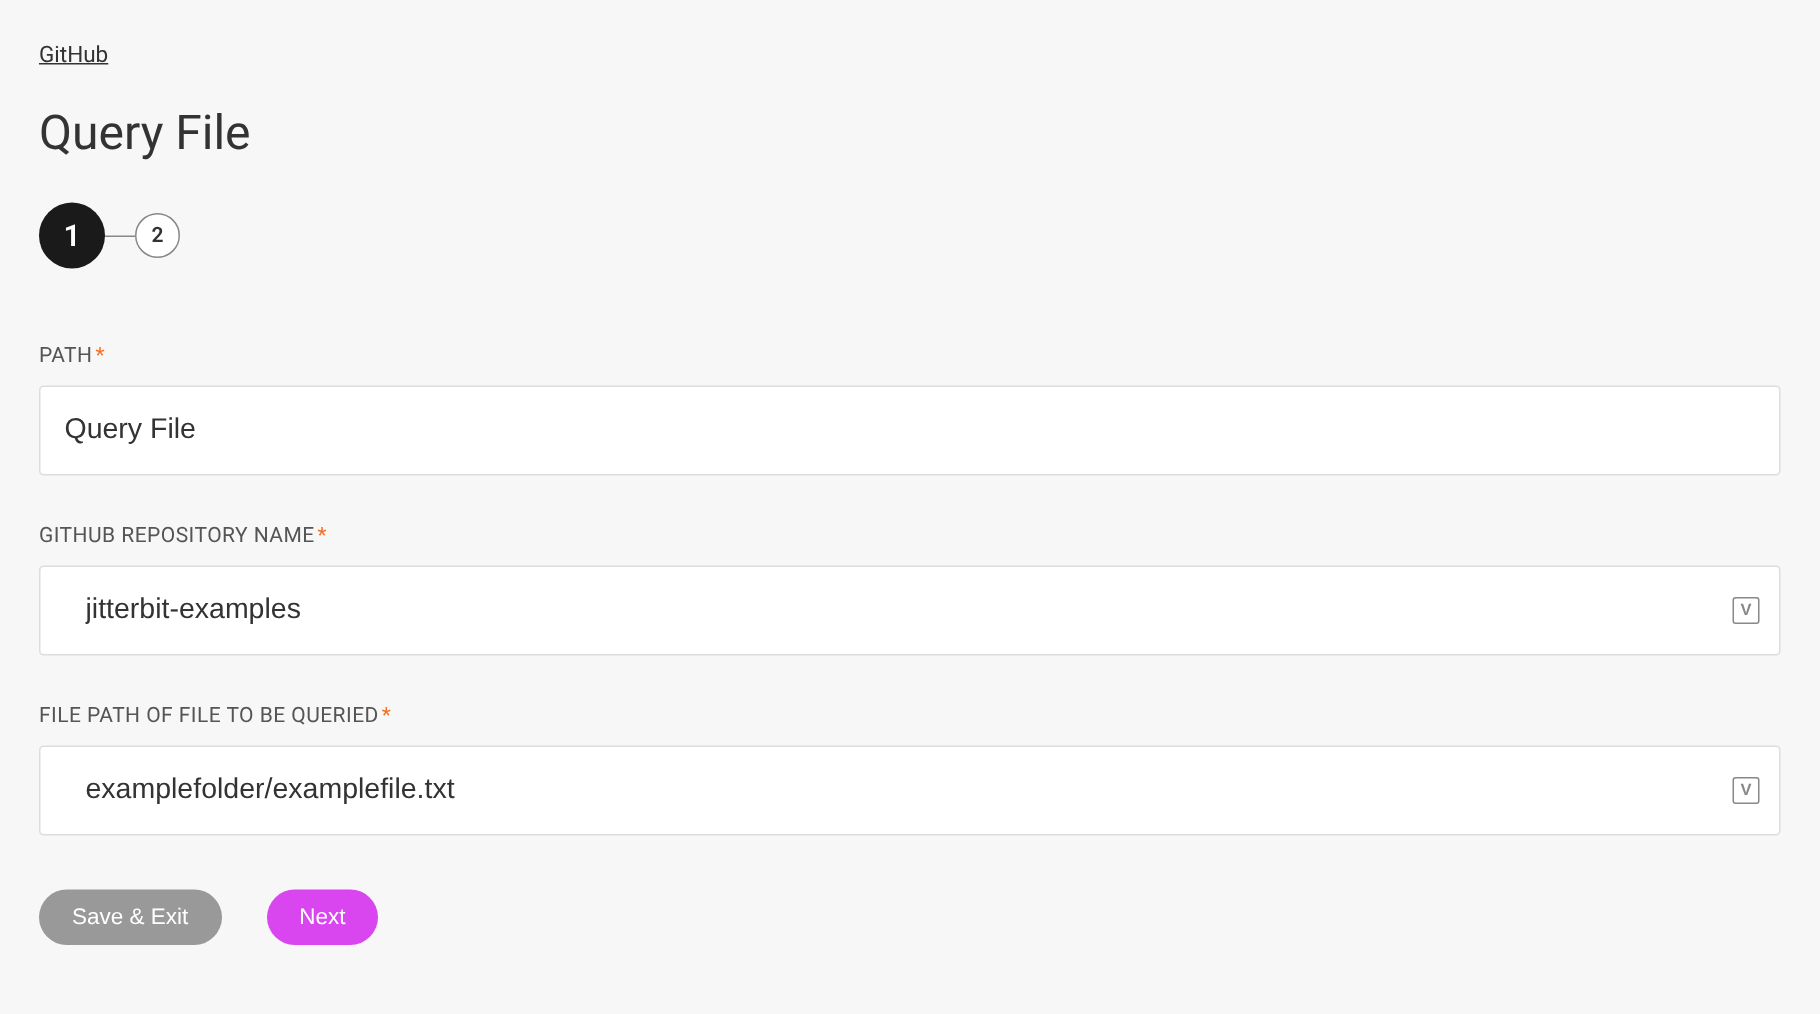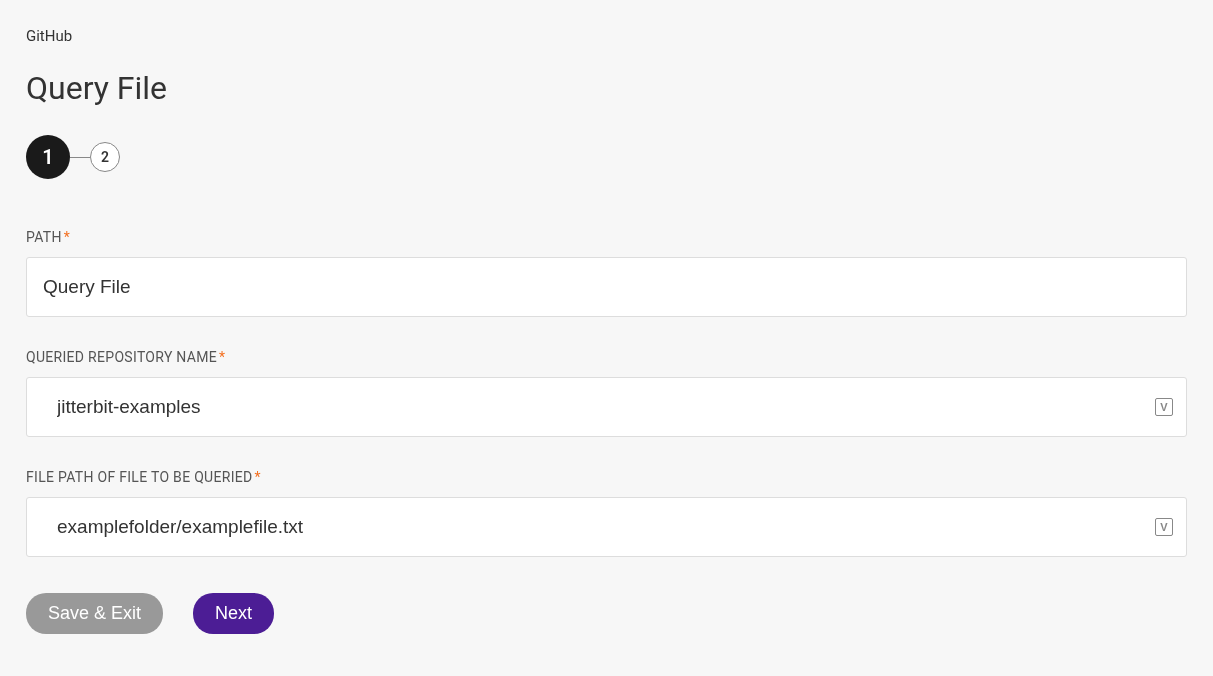--- a/index.html
+++ b/index.html
@@ -11,20 +11,21 @@
       font-family: -apple-system, BlinkMacSystemFont, "Segoe UI", Roboto, "Helvetica Neue", Arial, sans-serif;
       background-color: #f7f7f7;
       width: 1213px;
       height: 676px;
       padding: 26px;
       color: #333;
     }
     .breadcrumb {
       font-size: 15px;
       color: #333;
+      text-decoration: underline;
       cursor: pointer;
       display: inline-block;
       margin-bottom: 24px;
     }
     .page-title {
       font-size: 32px;
       font-weight: 400;
       color: #333;
       margin-bottom: 28px;
     }
@@ -113,30 +114,30 @@
     }
     .button-row {
       display: flex;
       gap: 30px;
       margin-top: 36px;
     }
     .btn {
       border: none;
       border-radius: 20px;
       padding: 10px 22px;
-      font-size: 18px;
+      font-size: 15px;
       font-weight: 500;
       cursor: pointer;
       color: #fff;
     }
     .btn-secondary {
       background-color: #999;
     }
     .btn-primary {
-      background-color: #4c1d95;
+      background-color: #d946ef;
     }
   </style>
 </head>
 <body>
 
 
 
 <a class="breadcrumb">GitHub</a>
 
 <h1 class="page-title">Query File</h1>
@@ -151,21 +152,21 @@
   <label class="form-label">
     <span>PATH</span><span class="required-mark">*</span>
   </label>
   <div class="input-wrapper">
     <input type="text" class="text-input" value="Query File" style="">
   </div>
 </div>
 
 <div class="form-group">
   <label class="form-label">
-    <span>QUERIED REPOSITORY NAME</span><span class="required-mark">*</span>
+    <span>GITHUB REPOSITORY NAME</span><span class="required-mark">*</span>
   </label>
   <div class="input-wrapper">
     <input type="text" class="text-input has-icon" value="jitterbit-examples" style="">
     <div class="input-icon">V</div>
   </div>
 </div>
 
 <div class="form-group">
   <label class="form-label">
     <span>FILE PATH OF FILE TO BE QUERIED</span><span class="required-mark">*</span>

